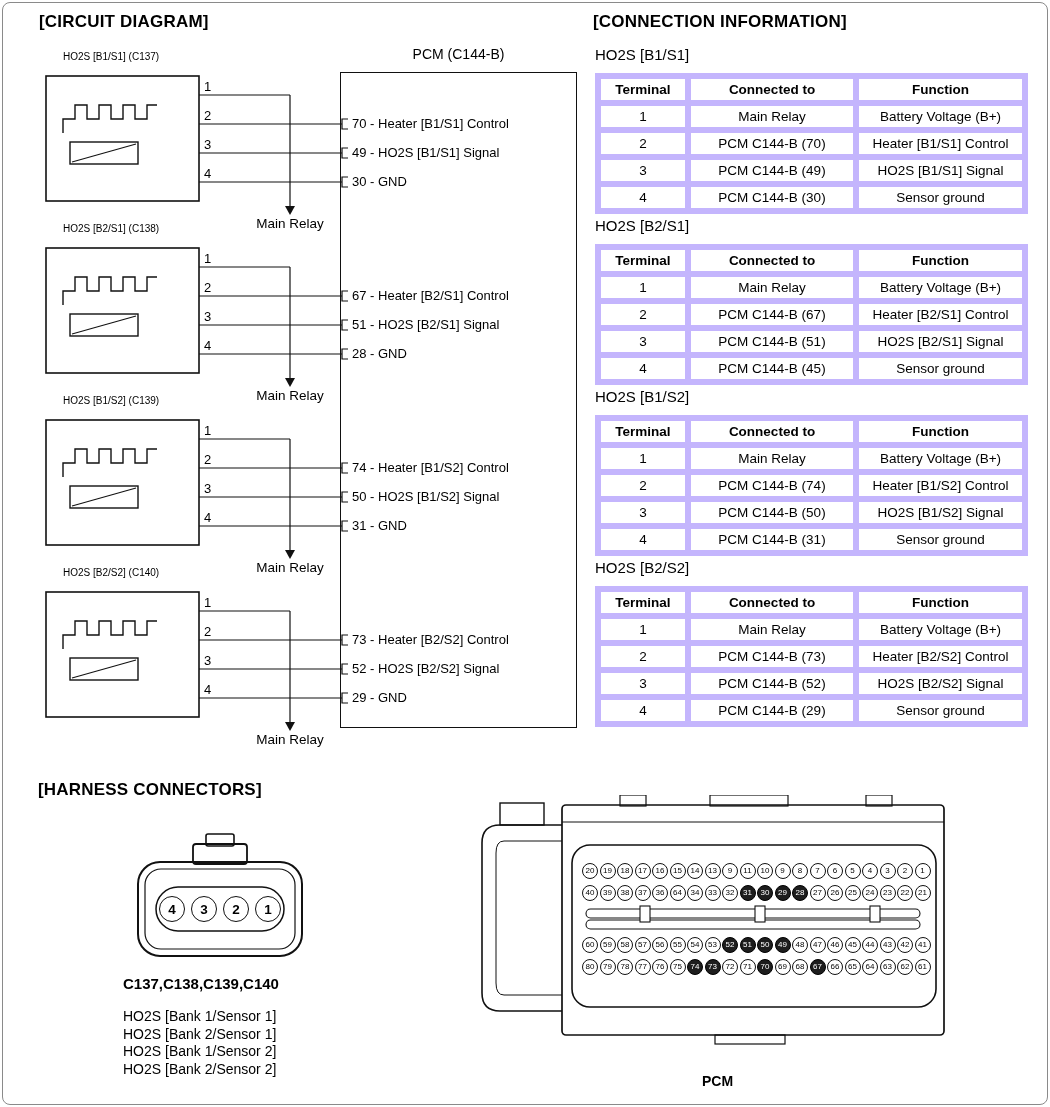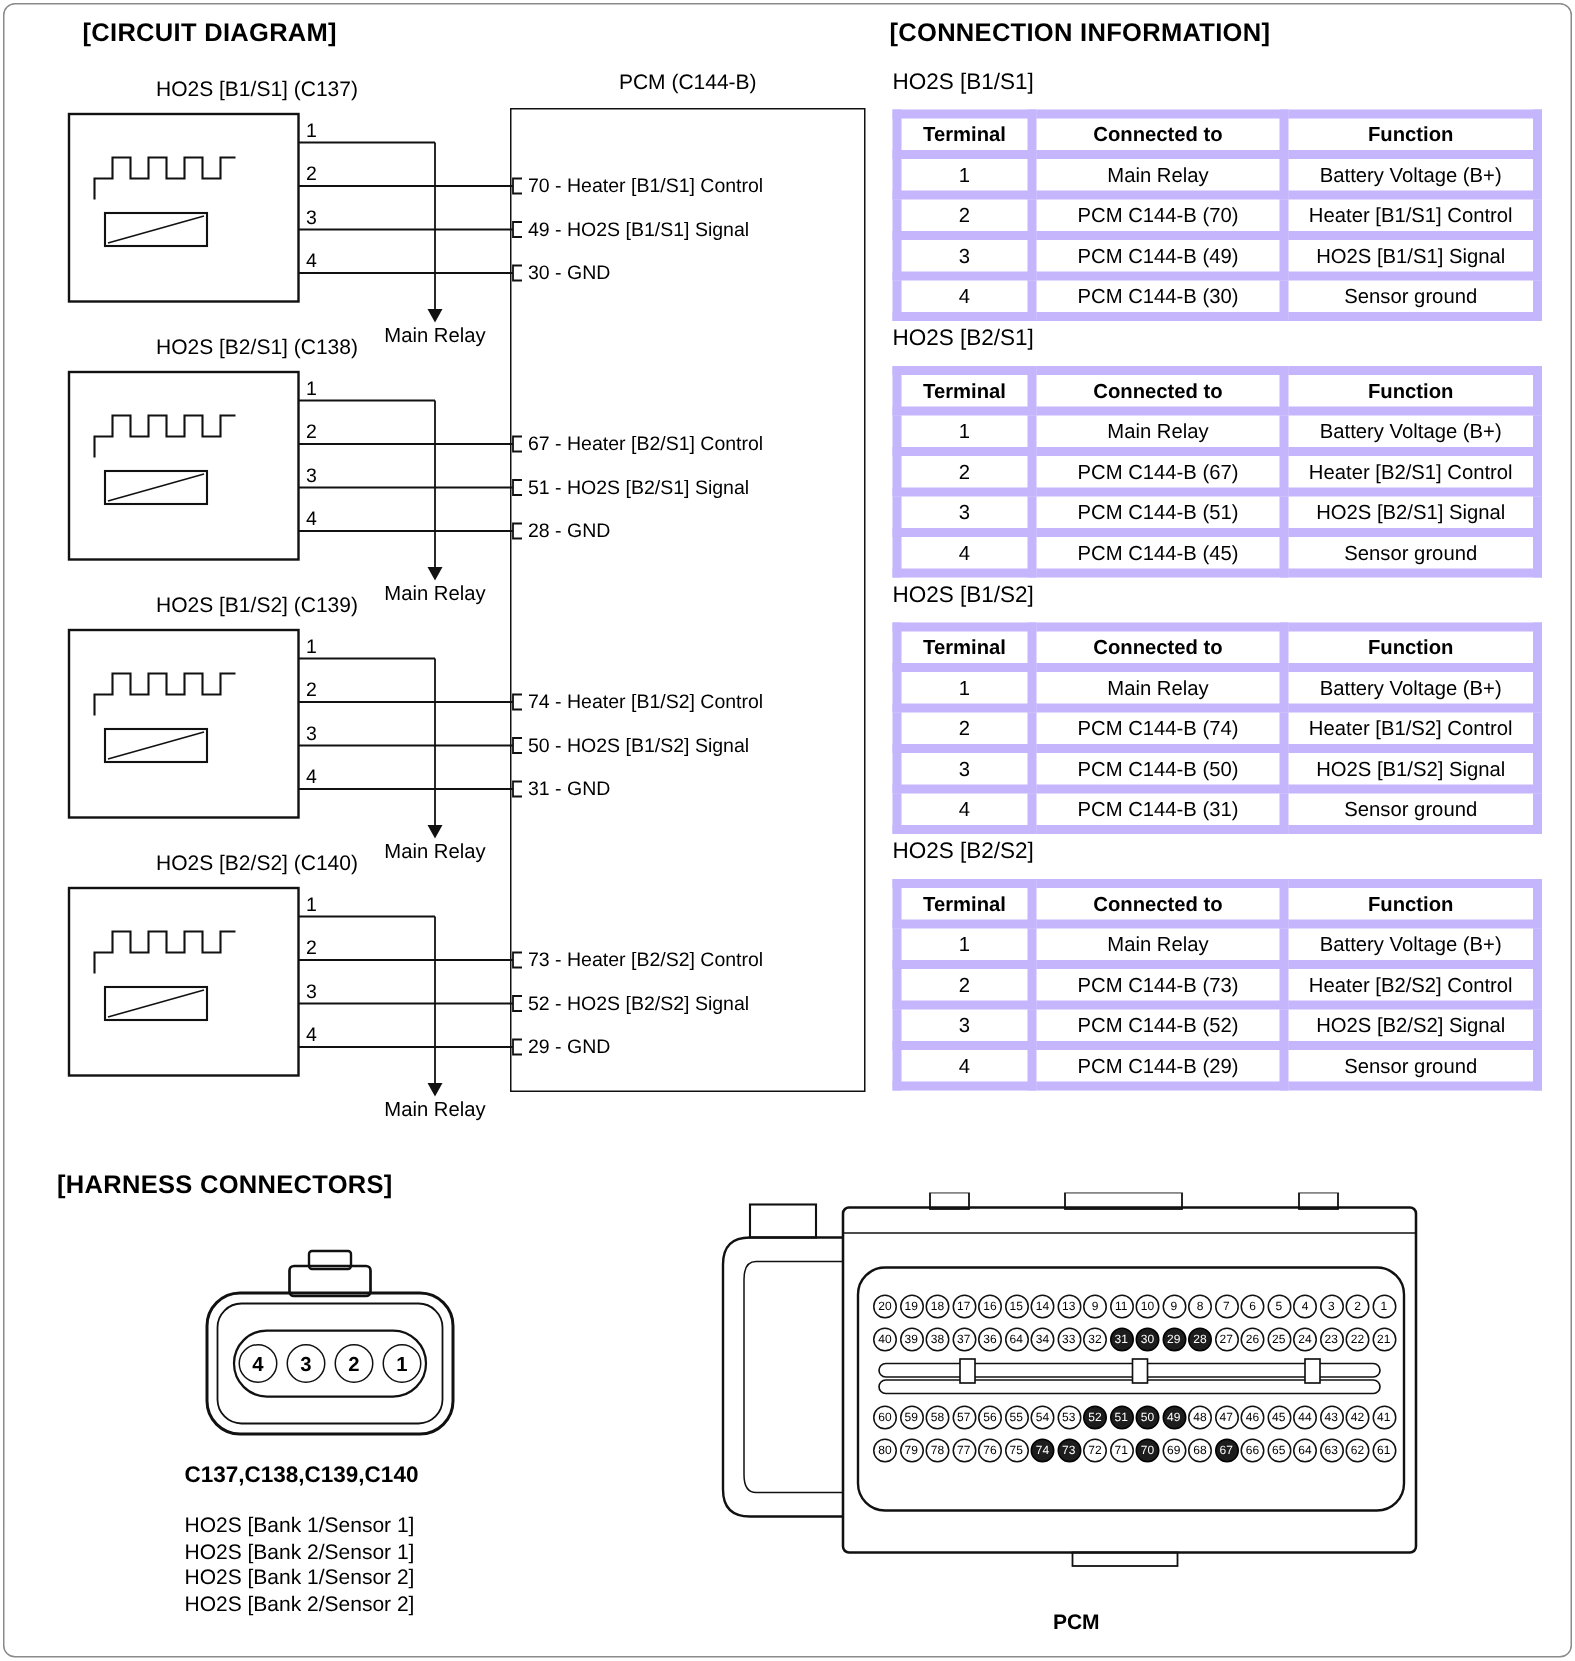--- a/index.html
+++ b/index.html
@@ -2,21 +2,21 @@
 <html><head>
 <meta charset="utf-8">
 <style>
   * { margin:0; padding:0; box-sizing:border-box; }
   html,body { background:#fff; }
   body { font-family:"Liberation Sans", sans-serif; color:#000; }
   .page { position:relative; width:1050px; height:1107px; background:#fff; overflow:hidden; }
   .frame { position:absolute; inset:2px; border:1px solid #8a8a8a; border-radius:8px; pointer-events:none; }
   .abs { position:absolute; }
   .sec-title { position:absolute; font-size:17px; font-weight:600; letter-spacing:.2px; white-space:nowrap; }
-  .sensor-title { position:absolute; font-size:14px; white-space:nowrap;margin-left:41px; }
+  .sensor-title { position:absolute; font-size:10px; white-space:nowrap; }
   .pcm-box { position:absolute; left:340px; top:72px; width:237px; height:656px; border:1.5px solid #111; }
   .pcm-label { position:absolute; left:340px; top:46px; width:237px; text-align:center; font-size:14px; }
   .blk-svg { position:absolute; left:45px; overflow:visible; }
   .tnum { position:absolute; left:204px; font-size:13px; line-height:14px; }
   .wire-label { position:absolute; left:352px; font-size:13px; height:16px; line-height:16px; white-space:nowrap; }
   .relay-label { position:absolute; left:240px; width:100px; text-align:center; font-size:13.5px; white-space:nowrap; }
   .tbl-title { position:absolute; left:595px; font-size:15px; white-space:nowrap; }
   table.conn { position:absolute; left:595px; width:427px; border-collapse:collapse; table-layout:fixed; border:1.5px solid #000; }
   table.conn th, table.conn td { border:6px solid #c4b5fd; text-align:center; vertical-align:middle; font-size:13.5px; height:27px; padding:0 3px; overflow:hidden; white-space:nowrap; }
   table.conn th { font-weight:700; }
@@ -54,21 +54,21 @@
         <line x1="154" y1="107" x2="297" y2="107" stroke-width="1.2"></line>
         <line x1="245" y1="20" x2="245" y2="131" stroke-width="1.2"></line>
         <polygon points="240,131 250,131 245,140" fill="#111" stroke="none"></polygon>
         <path d="M303 44 H297 V54 H303" stroke-width="1.2"></path>
         <path d="M303 73 H297 V83 H303" stroke-width="1.2"></path>
         <path d="M303 102 H297 V112 H303" stroke-width="1.2"></path>
       </g>
     </defs>
   </svg>
 
-  <div class="sec-title" style="left:55px;top:12px">[CIRCUIT DIAGRAM]</div>
+  <div class="sec-title" style="left:39px;top:12px">[CIRCUIT DIAGRAM]</div>
   <div class="sec-title" style="left:593px;top:12px">[CONNECTION INFORMATION]</div>
   <div class="sec-title" style="left:38px;top:780px">[HARNESS CONNECTORS]</div>
 
   <div class="pcm-label">PCM (C144-B)</div>
   <div class="pcm-box"></div>
 
   <div>
     <div class="sensor-title" style="left:63px;top:51px">HO2S [B1/S1] (C137)</div>
     <svg class="blk-svg" style="top:75px" width="310" height="165" viewBox="0 0 310 165">
         <use href="#sensor-art"></use>

